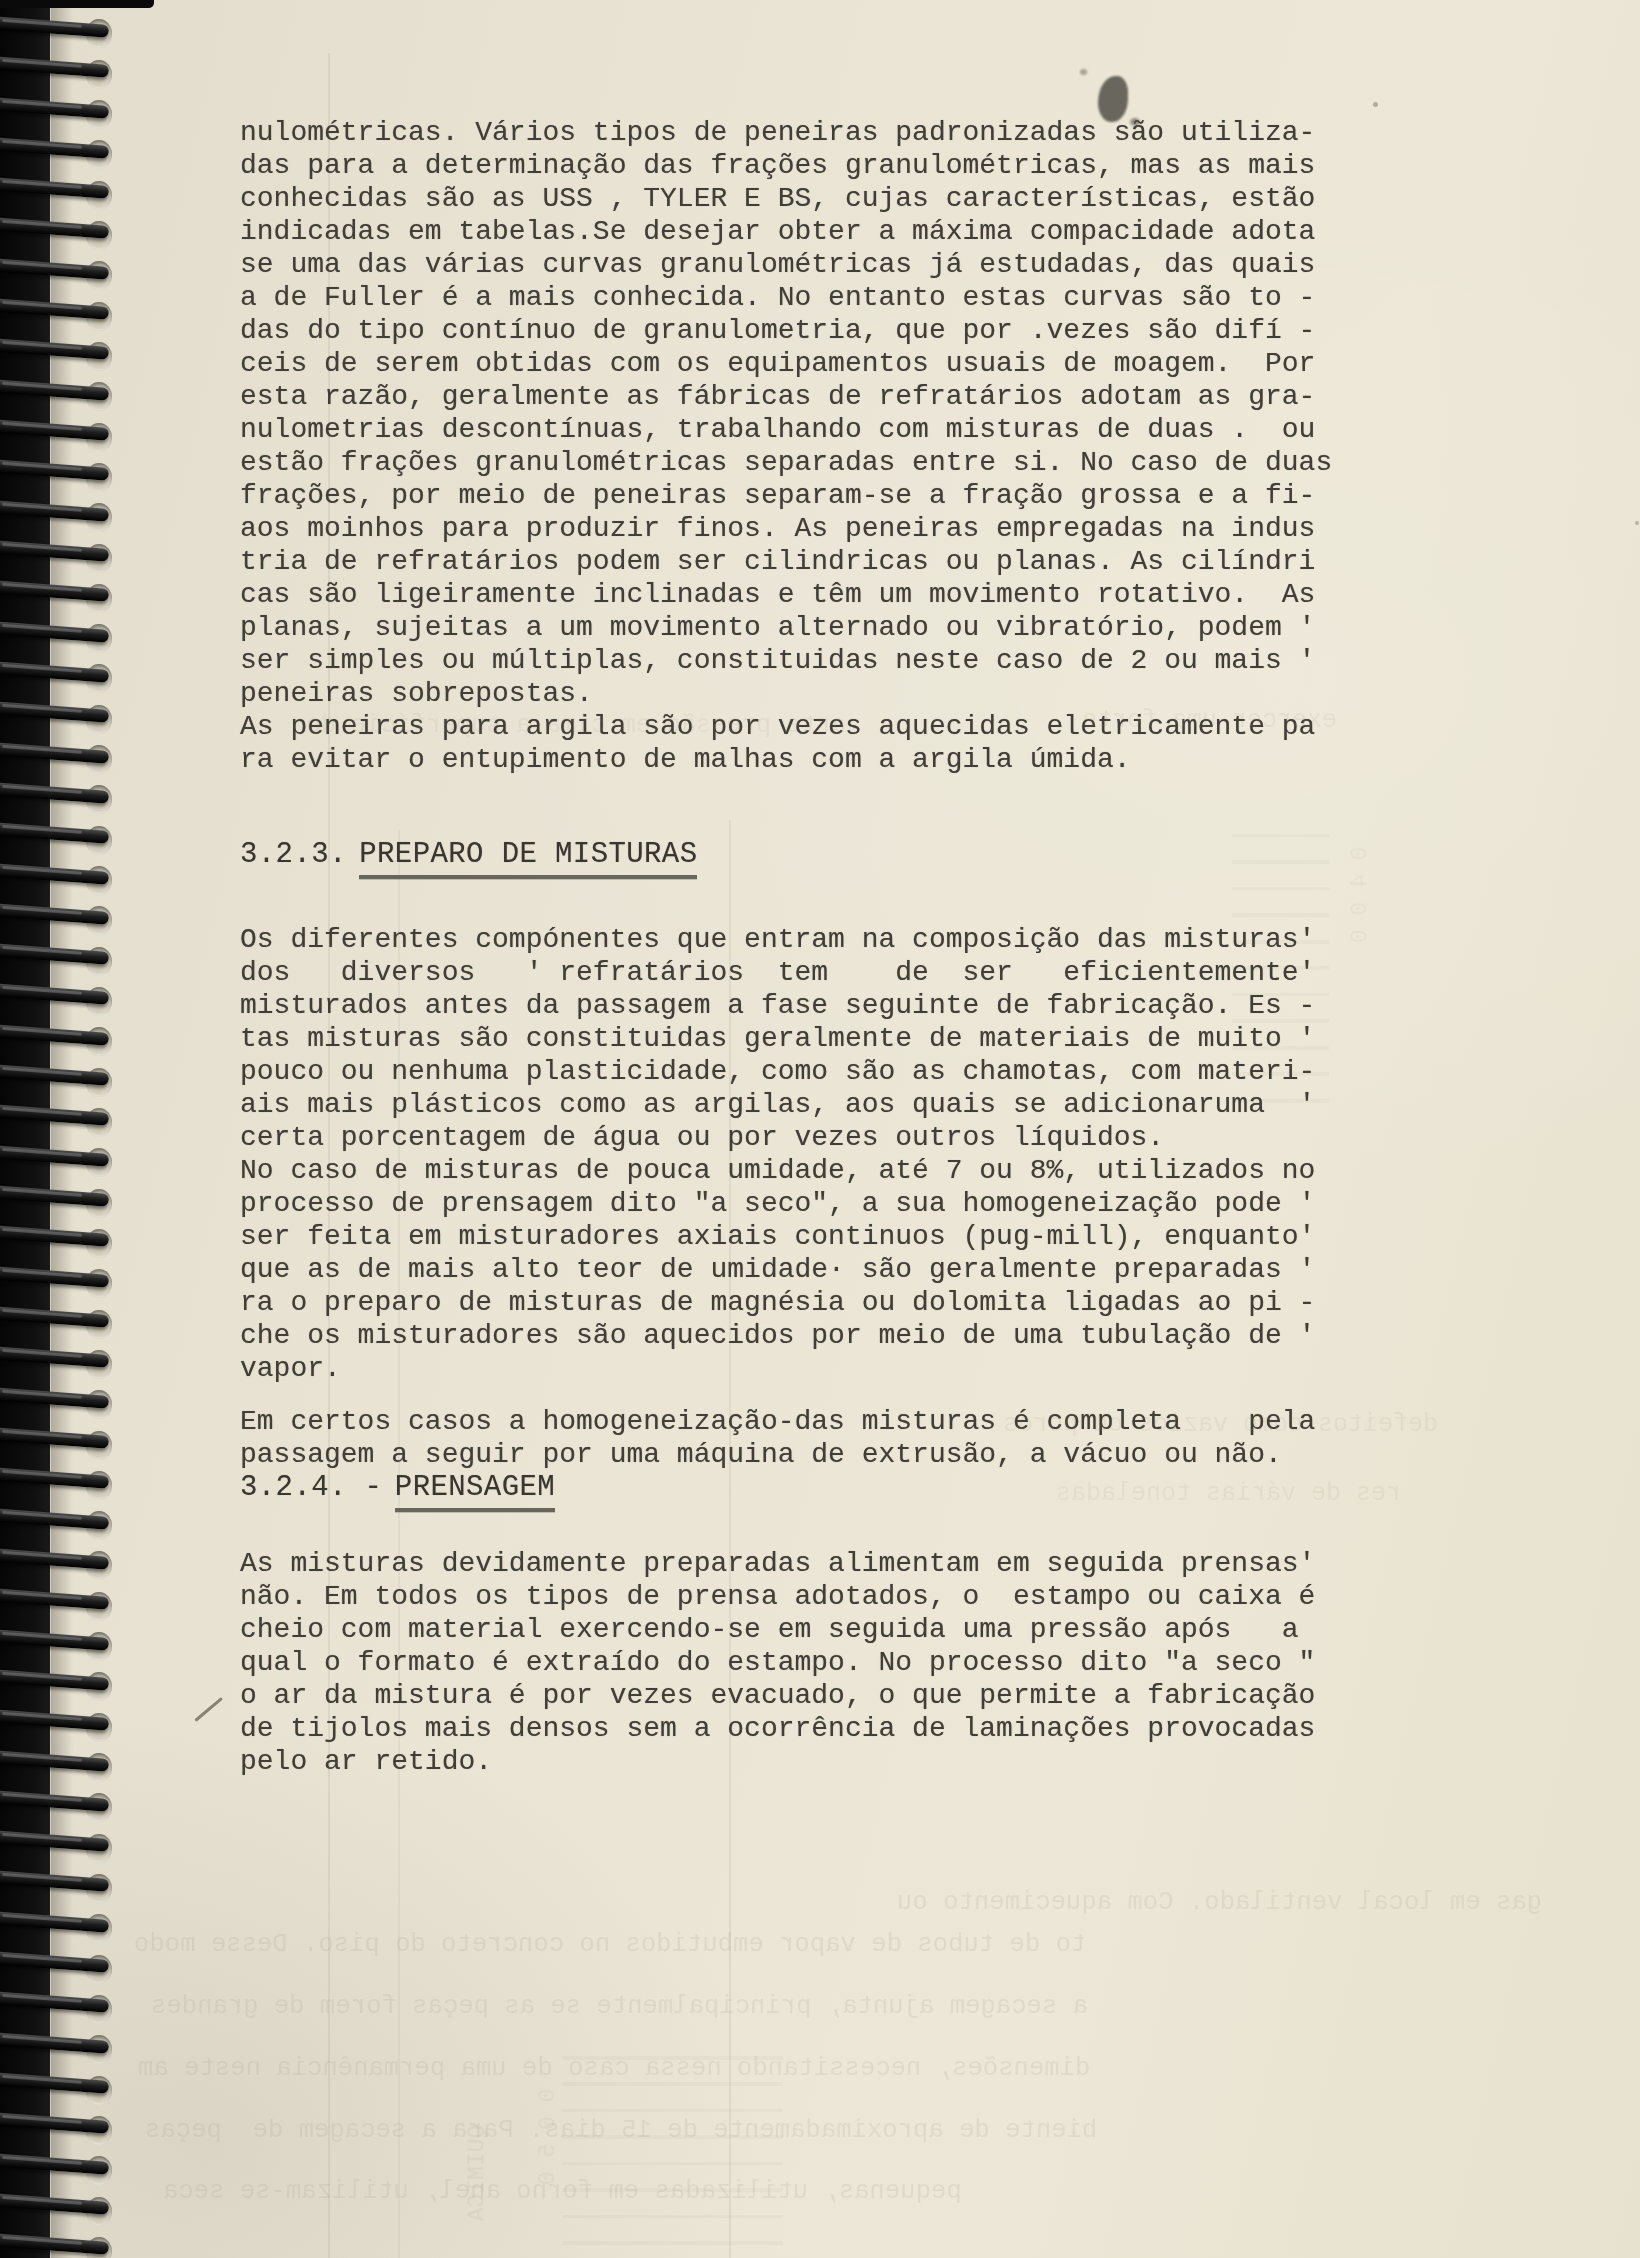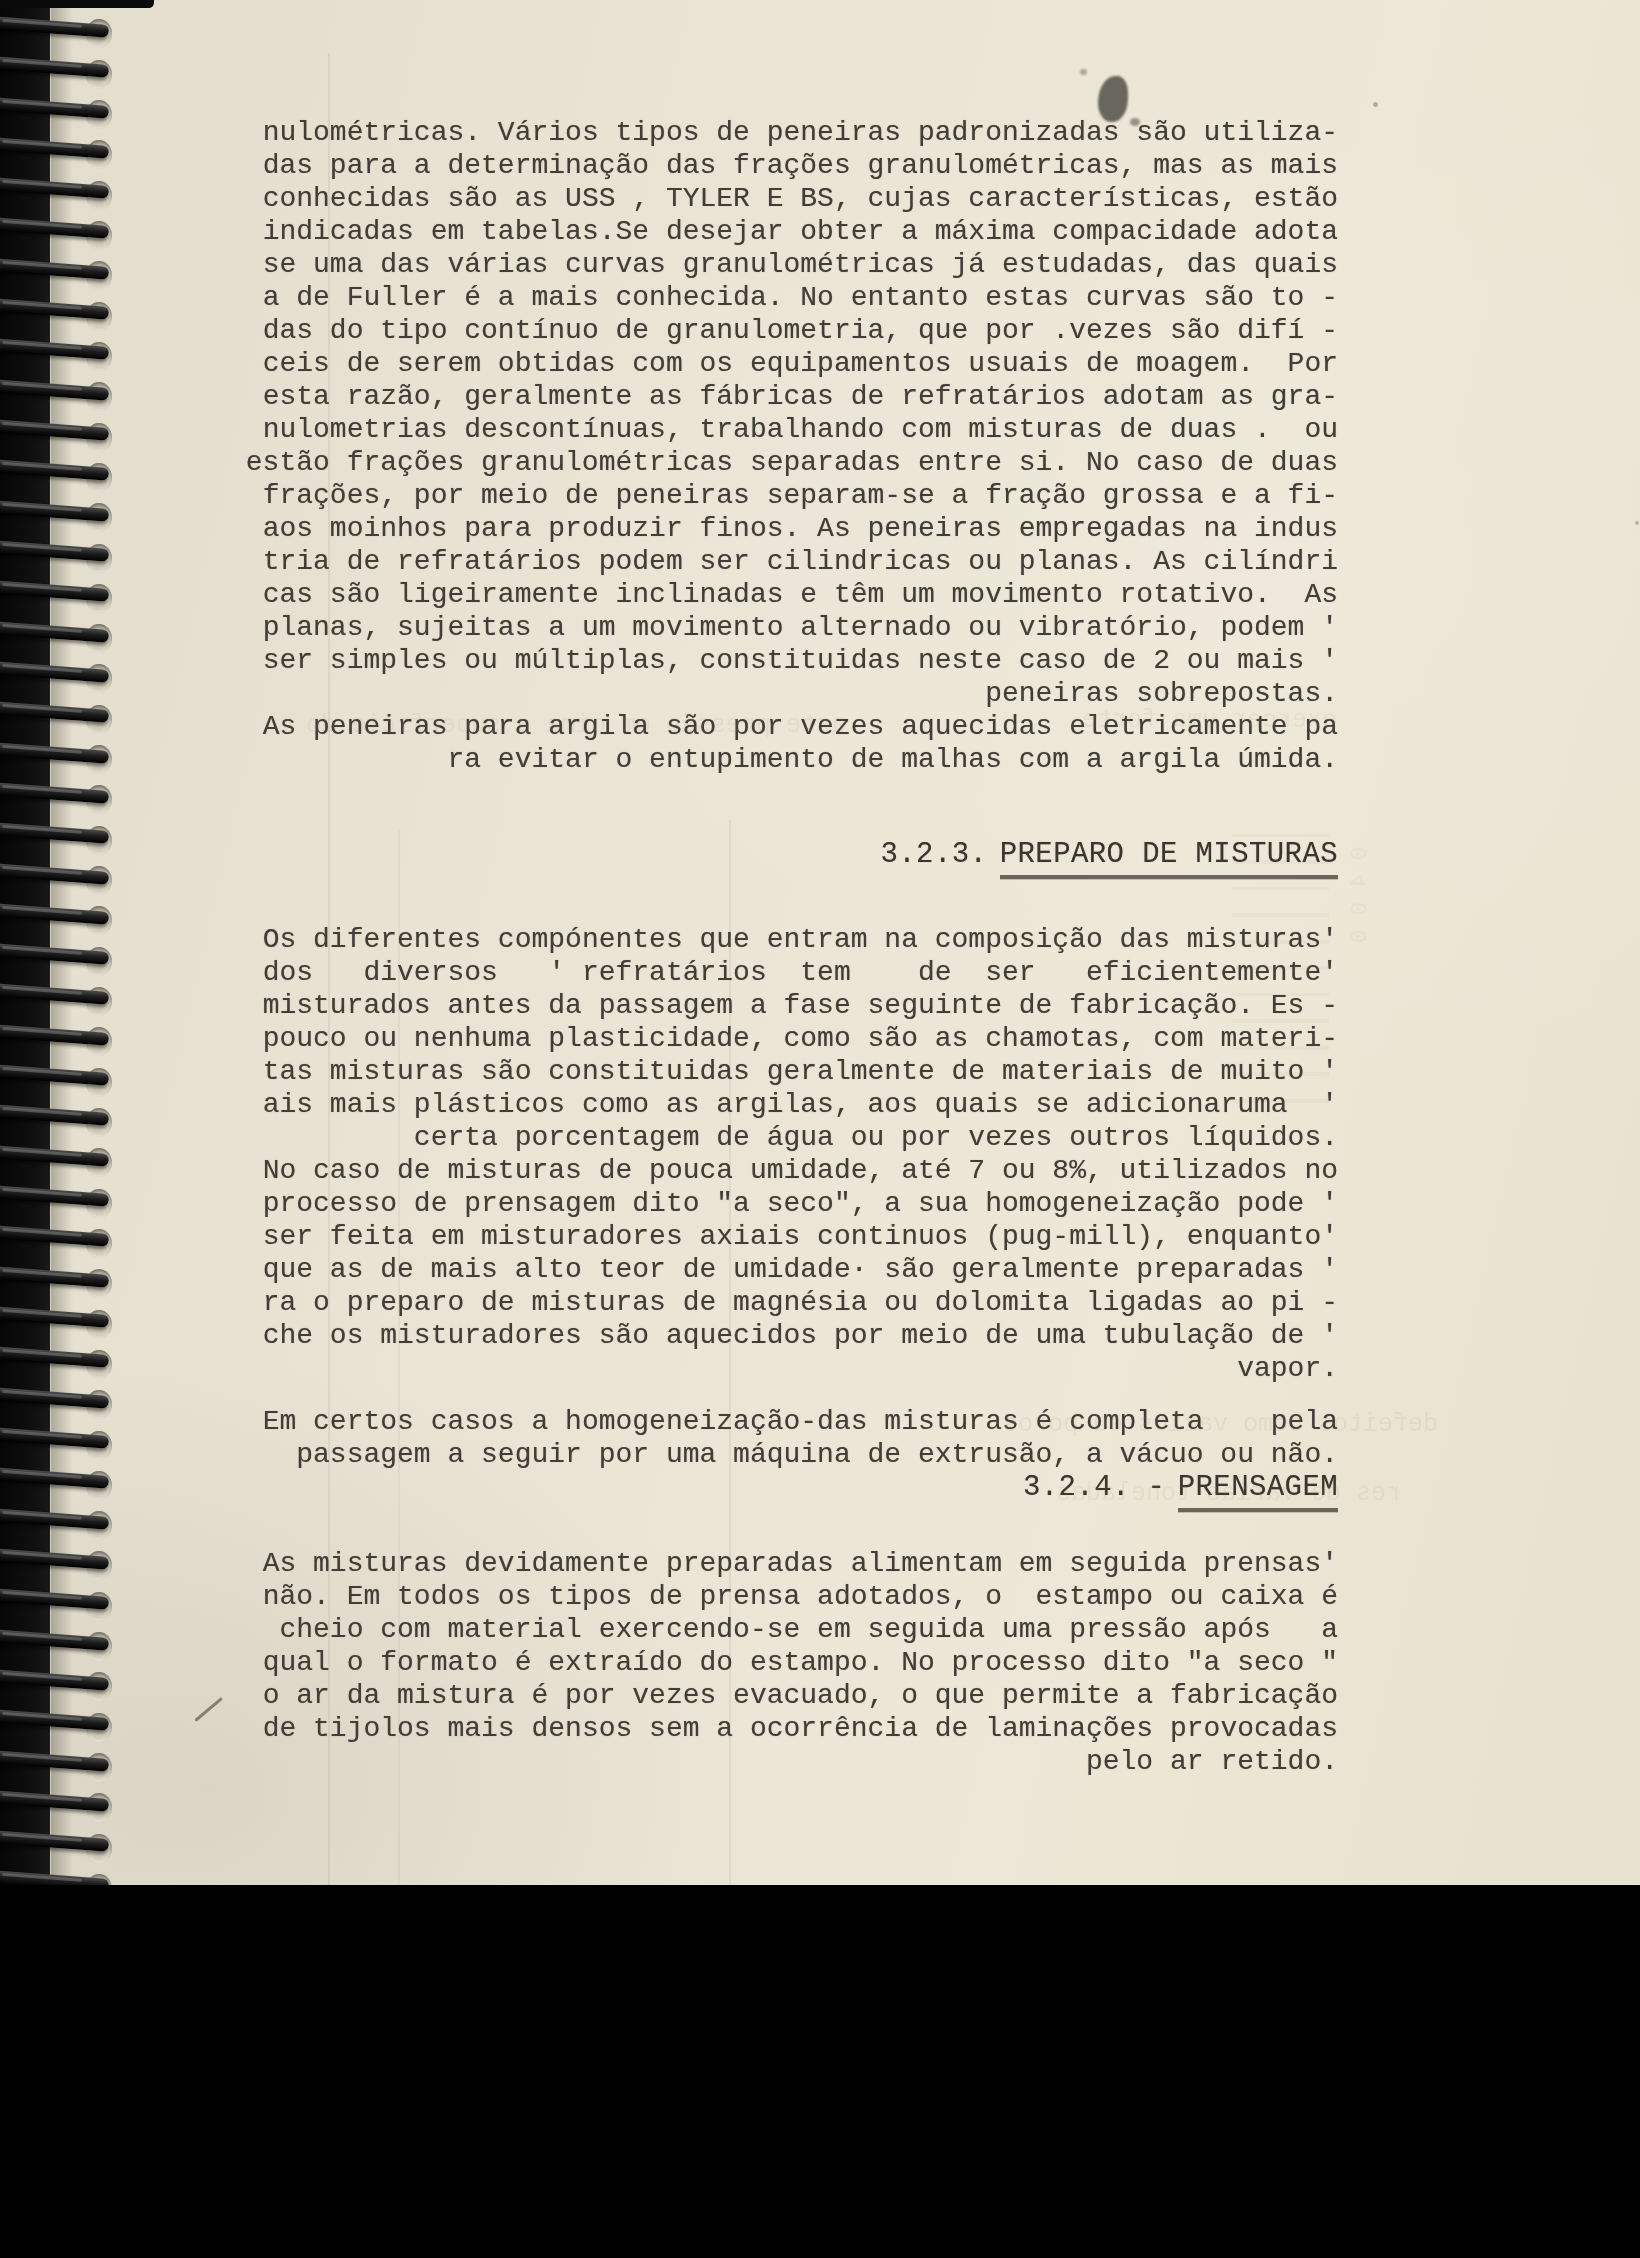--- a/index.html
+++ b/index.html
@@ -1,17 +1,17 @@
 <!DOCTYPE html>
 <html style="font-size:14px"><head>
 <meta charset="utf-8">
 <style>
   html,body{margin:0;padding:0;background:#000;}
-  .scan{position:relative;width:1641px;height:1885px;overflow:hidden;background:#fca5a5;
-        font-family:"Liberation Mono","DejaVu Sans Mono",monospace;text-align:right;}
+  .scan{position:relative;width:1641px;height:2258px;overflow:hidden;background:#fca5a5;
+        font-family:"Liberation Mono","DejaVu Sans Mono",monospace;}
   .page{position:absolute;left:50px;top:0;right:0;bottom:0;
         background:
           radial-gradient(ellipse 1235px 794px at 75% 30%, rgba(255,255,255,.10), rgba(255,255,255,0) 70%),
           radial-gradient(ellipse 794px 618px at 10% 95%, rgba(90,85,70,.10), rgba(0,0,0,0) 70%),
           linear-gradient(103deg,#e2ddcc 0%,#e9e4d4 35%,#ece7d6 68%,#e7e1cf 100%);}
   .page-edge{position:absolute;left:50px;top:0;width:23px;height:100%;
         background:linear-gradient(90deg,rgba(40,35,25,.30),rgba(40,35,25,0));}
   .page-edge-hl{position:absolute;left:49px;top:0;width:1.8px;height:100%;background:rgba(255,252,240,.5);}
   .gutter{position:absolute;left:0;top:0;width:50px;height:100%;background:linear-gradient(90deg,#060606,#101010 70%,#1a1a1a);}
   .corner-blk{position:absolute;left:0;top:0;width:154px;height:8px;background:#0a0a0a;border-radius:0 0 5.3px 0;}
@@ -90,22 +90,22 @@
           <div class="tline">ser simples ou múltiplas, constituidas neste caso de 2 ou mais '</div>
           <div class="tline">peneiras sobrepostas.</div>
           <div class="tline">As peneiras para argila são por vezes aquecidas eletricamente pa</div>
           <div class="tline">ra evitar o entupimento de malhas com a argila úmida.</div>
         </div>
         <div class="heading sec-h1"><span class="hnum">3.2.3.</span><span class="htitle">PREPARO DE MISTURAS</span></div>
         <div class="para sec-p2">
           <div class="tline">Os diferentes compónentes que entram na composição das misturas'</div>
           <div class="tline">dos   diversos   ' refratários  tem    de  ser   eficientemente'</div>
           <div class="tline">misturados antes da passagem a fase seguinte de fabricação. Es -</div>
+          <div class="tline">tas misturas são constituidas geralmente de materiais de muito '</div>
           <div class="tline">pouco ou nenhuma plasticidade, como são as chamotas, com materi-</div>
-          <div class="tline">tas misturas são constituidas geralmente de materiais de muito '</div>
           <div class="tline">ais mais plásticos como as argilas, aos quais se adicionaruma  '</div>
           <div class="tline">certa porcentagem de água ou por vezes outros líquidos.</div>
           <div class="tline">No caso de misturas de pouca umidade, até 7 ou 8%, utilizados no</div>
           <div class="tline">processo de prensagem dito "a seco", a sua homogeneização pode '</div>
           <div class="tline">ser feita em misturadores axiais continuos (pug-mill), enquanto'</div>
           <div class="tline">que as de mais alto teor de umidade· são geralmente preparadas '</div>
           <div class="tline">ra o preparo de misturas de magnésia ou dolomita ligadas ao pi -</div>
           <div class="tline">che os misturadores são aquecidos por meio de uma tubulação de '</div>
           <div class="tline">vapor.</div>
         </div>

